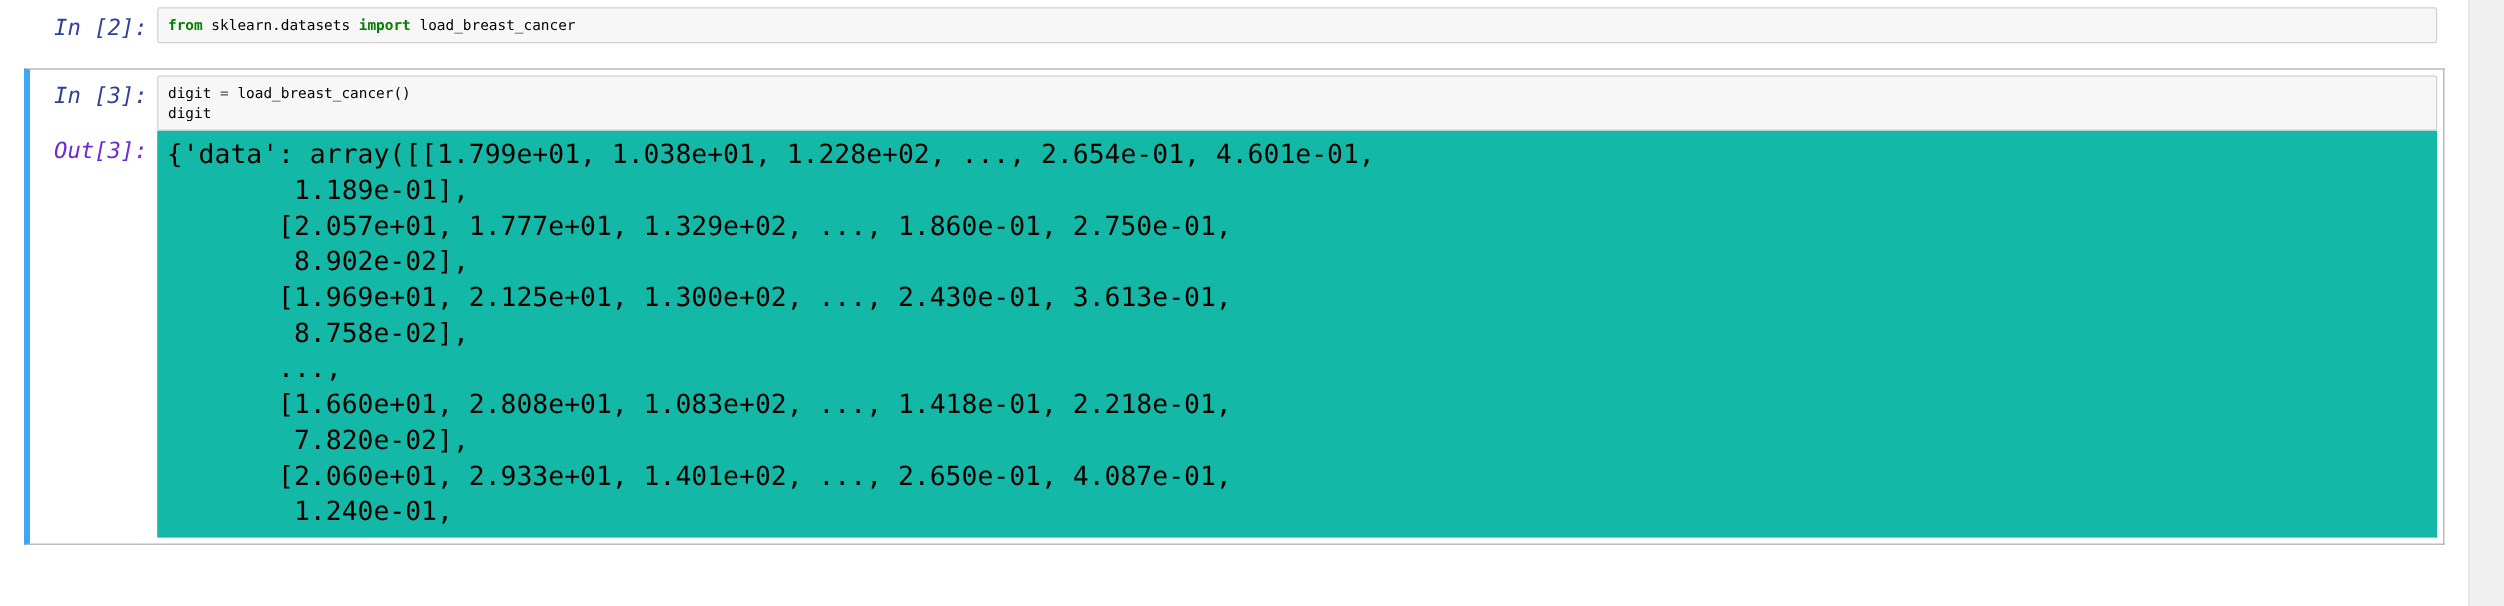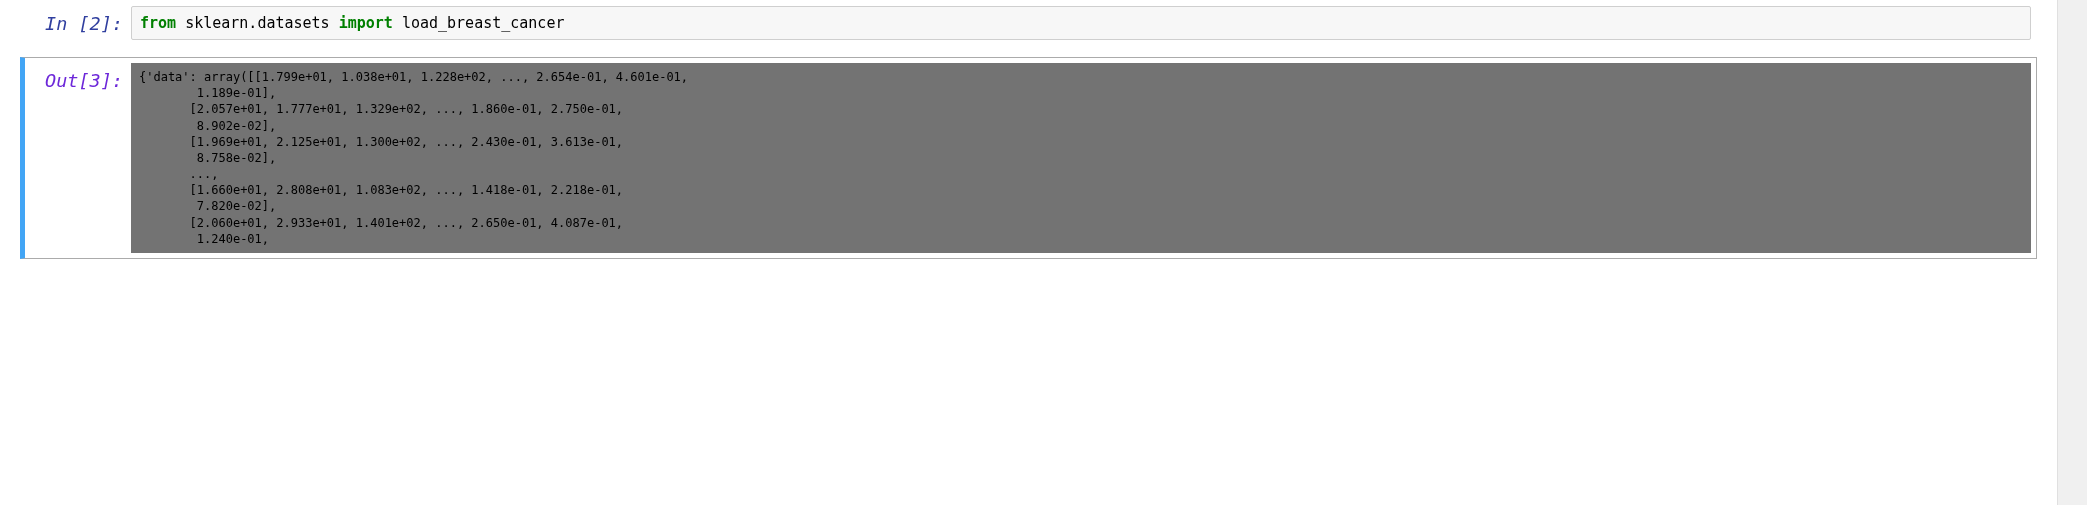--- a/index.html
+++ b/index.html
@@ -53,33 +53,33 @@
     }
     .prompt-in { color: #303F9F; font-weight: normal; }
     .prompt-out { color: #6d28d9; font-weight: normal; }
     .input-area {
       flex: 1;
       background: #f7f7f7;
       border: 1px solid #cfcfcf;
       border-radius: 2px;
       padding: 6px 8px;
       font-family: "DejaVu Sans Mono", Menlo, Consolas, monospace;
-      font-size: 15px;
+      font-size: 12px;
       line-height: 1.35;
       white-space: pre;
       overflow-x: auto;
     }
     .output-area {
       flex: 1;
       padding: 6px 8px;
       font-family: "DejaVu Sans Mono", Menlo, Consolas, monospace;
-      font-size: 12px;
+      font-size: 22px;
       line-height: 1.35;
       white-space: pre;
-      background: #737373;
+      background: #14b8a6;
       color: #000000;
     }
     .kw-from { color: #008000; font-weight: bold; }
     .kw-import { color: #008000; font-weight: bold; }
     .op { color: #555555; }
   </style>
 </head>
 <body>
 
 <div class="notebook-container">
@@ -87,20 +87,25 @@
 
     <div class="cell">
       <div class="cell-row">
         <div class="prompt prompt-in">In [2]:</div>
         <div class="input-area"><span class="kw-from">from</span> <span>sklearn.datasets</span> <span class="kw-import">import</span> <span>load_breast_cancer</span></div>
       </div>
     </div>
 
     <div class="cell selected">
       <div class="cell-row">
+        <div class="prompt prompt-in">In [3]:</div>
+        <div class="input-area"><span>digit </span><span class="op">=</span><span> load_breast_cancer()</span>
+<span>digit</span></div>
+      </div>
+      <div class="cell-row">
         <div class="prompt prompt-out">Out[3]:</div>
         <div class="output-area">{'data': array([[1.799e+01, 1.038e+01, 1.228e+02, ..., 2.654e-01, 4.601e-01,
         1.189e-01],
        [2.057e+01, 1.777e+01, 1.329e+02, ..., 1.860e-01, 2.750e-01,
         8.902e-02],
        [1.969e+01, 2.125e+01, 1.300e+02, ..., 2.430e-01, 3.613e-01,
         8.758e-02],
        ...,
        [1.660e+01, 2.808e+01, 1.083e+02, ..., 1.418e-01, 2.218e-01,
         7.820e-02],

